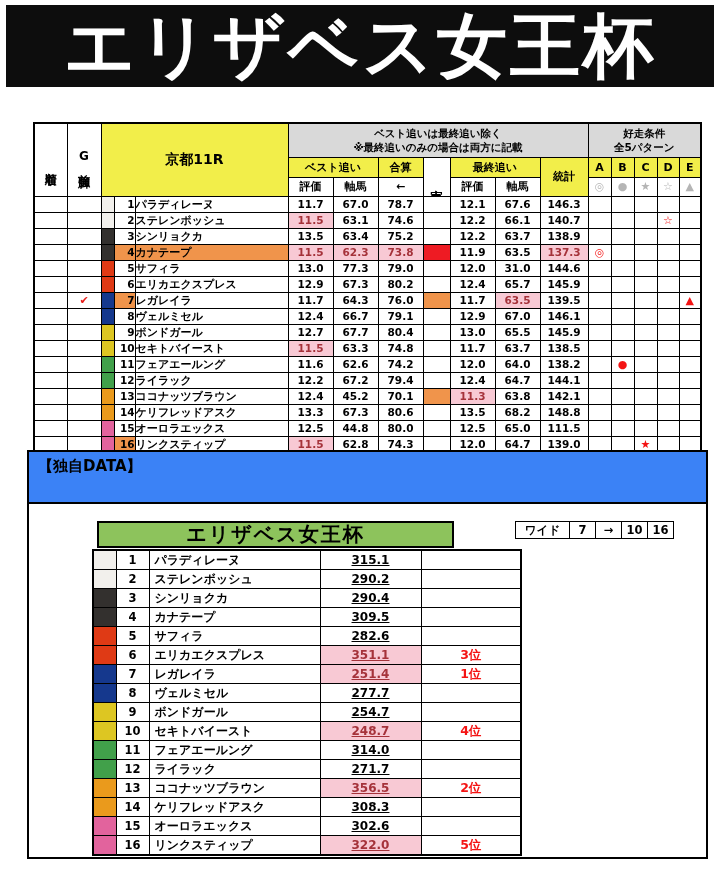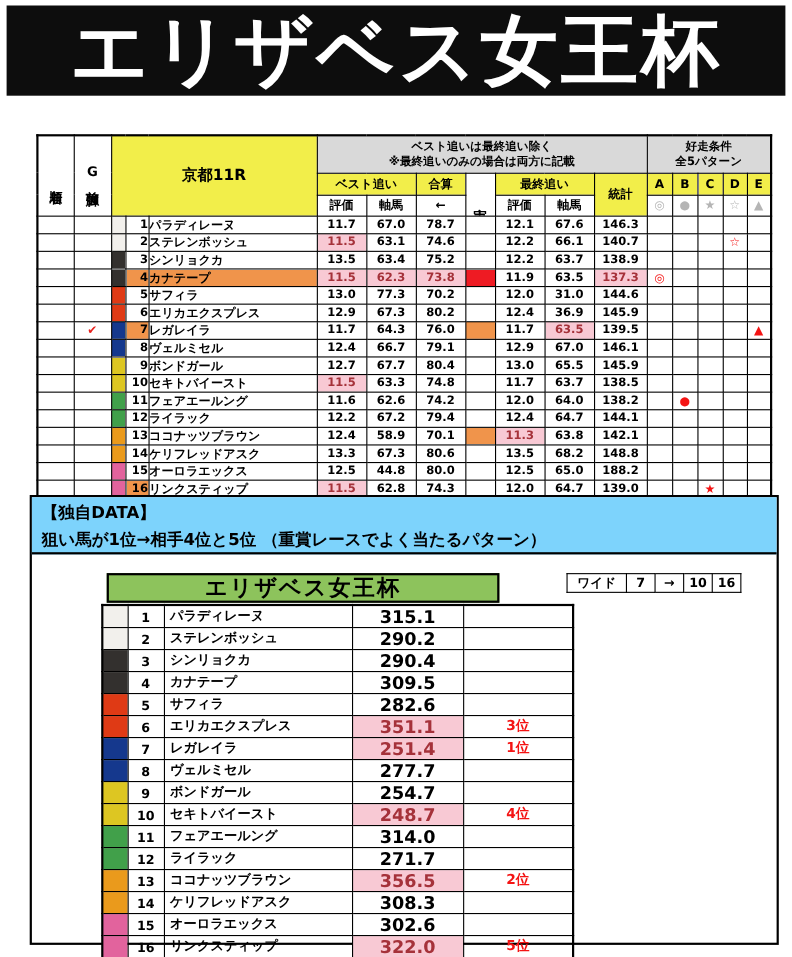--- a/index.html
+++ b/index.html
@@ -38,40 +38,40 @@
   td.check{color:#e8201c;font-size:11px;text-align:center;font-weight:bold;}
   td.num{font-size:10.5px;font-weight:bold;text-align:right;padding-right:2px;}
   td.name{font-size:11px;font-weight:bold;text-align:left;padding-left:3px;white-space:nowrap;}
   td.val{font-size:10.5px;font-weight:bold;text-align:center;}
   
   .data-box{
     position:absolute;left:27px;top:450px;width:677px;height:405px;
     border:2px solid #000;background:#fff;box-sizing:content-box;
   }
   .data-box-header{
-    height:52px;background:#7dd3fc;border-bottom:2px solid #000;
+    height:52px;background:#3b82f6;border-bottom:2px solid #000;
     padding:2px 0 0 9px;box-sizing:border-box;
   }
   .data-box-header div{font-size:15px;font-weight:bold;line-height:1.6;white-space:nowrap;}
   .bottom-title{
     position:absolute;left:97px;top:521px;width:357px;height:27px;
     background:#8dc35c;border:2px solid #000;box-sizing:border-box;
     display:flex;align-items:center;justify-content:center;
     font-size:20px;font-weight:bold;letter-spacing:2px;
   }
   table.wide{position:absolute;left:515px;top:521px;border-collapse:collapse;background:#fff;}
   table.wide td{border:1.5px solid #000;height:16px;text-align:center;font-weight:bold;font-size:11.5px;padding:0 2px;}
   table.result{
     position:absolute;left:92px;top:549px;border-collapse:collapse;table-layout:fixed;
     border:2px solid #000;
   }
   table.result td{border:1px solid #000;padding:0;height:18px;overflow:hidden;}
   table.result td.num{font-size:11.5px;text-align:center;padding-right:0;}
   table.result td.name{font-size:12px;padding-left:5px;}
-  table.result td.val{font-size:16px;}
+  table.result td.val{font-size:12px;text-decoration:underline;}
   table.result td.rank{color:#f41414;font-size:12.5px;font-weight:bold;text-align:center;}
 </style>
 </head>
 <body>
 
 <div class="banner">
   <span>エリザベス女王杯</span>
 </div>
 
 <table class="race">
@@ -211,21 +211,21 @@
         <td class="sym-red"></td>
       </tr>
       <tr>
         <td></td>
         <td class="check"></td>
         <td style="background: rgb(223, 58, 21);"></td>
         <td class="num">5</td>
         <td class="name">サフィラ</td>
         <td class="val">13.0</td>
         <td class="val">77.3</td>
-        <td class="val">70.2</td>
+        <td class="val">79.0</td>
         <td></td>
         <td class="val">12.0</td>
         <td class="val">31.0</td>
         <td class="val">144.6</td>
         <td class="sym-red"></td>
         <td class="sym-red"></td>
         <td class="sym-red"></td>
         <td class="sym-red"></td>
         <td class="sym-red"></td>
       </tr>
@@ -233,21 +233,21 @@
         <td></td>
         <td class="check"></td>
         <td style="background: rgb(223, 58, 21);"></td>
         <td class="num">6</td>
         <td class="name">エリカエクスプレス</td>
         <td class="val">12.9</td>
         <td class="val">67.3</td>
         <td class="val">80.2</td>
         <td></td>
         <td class="val">12.4</td>
-        <td class="val">36.9</td>
+        <td class="val">65.7</td>
         <td class="val">145.9</td>
         <td class="sym-red"></td>
         <td class="sym-red"></td>
         <td class="sym-red"></td>
         <td class="sym-red"></td>
         <td class="sym-red"></td>
       </tr>
       <tr>
         <td></td>
         <td class="check">✔</td>
@@ -362,21 +362,21 @@
         <td class="sym-red"></td>
         <td class="sym-red"></td>
       </tr>
       <tr>
         <td></td>
         <td class="check"></td>
         <td style="background: rgb(234, 154, 28);"></td>
         <td class="num">13</td>
         <td class="name">ココナッツブラウン</td>
         <td class="val">12.4</td>
-        <td class="val">58.9</td>
+        <td class="val">45.2</td>
         <td class="val">70.1</td>
         <td style="background: rgb(240, 148, 75);"></td>
         <td class="val bg-pink">11.3</td>
         <td class="val">63.8</td>
         <td class="val">142.1</td>
         <td class="sym-red"></td>
         <td class="sym-red"></td>
         <td class="sym-red"></td>
         <td class="sym-red"></td>
         <td class="sym-red"></td>
@@ -405,21 +405,21 @@
         <td class="check"></td>
         <td style="background: rgb(226, 99, 157);"></td>
         <td class="num">15</td>
         <td class="name">オーロラエックス</td>
         <td class="val">12.5</td>
         <td class="val">44.8</td>
         <td class="val">80.0</td>
         <td></td>
         <td class="val">12.5</td>
         <td class="val">65.0</td>
-        <td class="val">188.2</td>
+        <td class="val">111.5</td>
         <td class="sym-red"></td>
         <td class="sym-red"></td>
         <td class="sym-red"></td>
         <td class="sym-red"></td>
         <td class="sym-red"></td>
       </tr>
       <tr>
         <td></td>
         <td class="check"></td>
         <td style="background: rgb(226, 99, 157);"></td>
@@ -437,21 +437,20 @@
         <td class="sym-red">★</td>
         <td class="sym-red"></td>
         <td class="sym-red"></td>
       </tr>
     </tbody>
 </table>
 
 <div class="data-box">
   <div class="data-box-header">
     <div>【独自DATA】</div>
-    <div>狙い馬が1位→相手4位と5位 （重賞レースでよく当たるパターン）</div>
   </div>
 </div>
 
 <div class="bottom-title">エリザベス女王杯</div>
 
 <table class="wide">
   <colgroup>
     <col style="width:54px">
       <col style="width:26px">
       <col style="width:26px">

